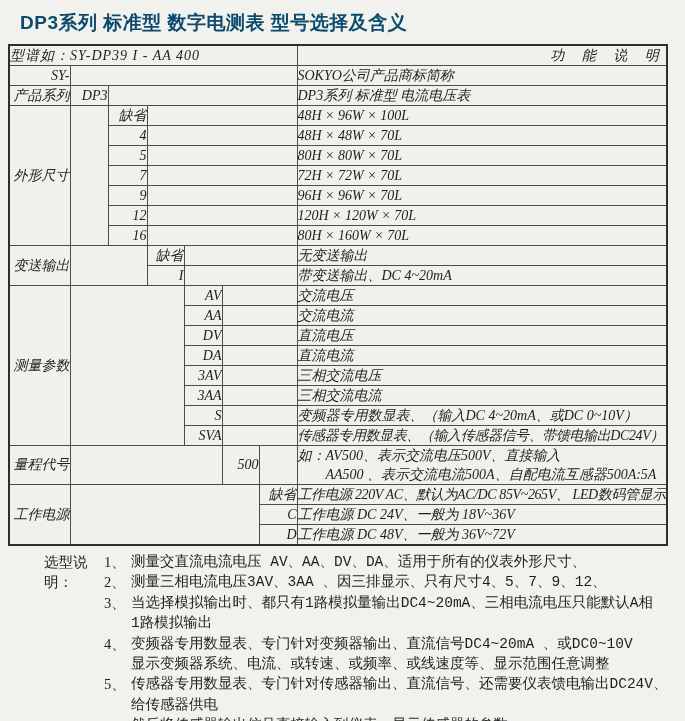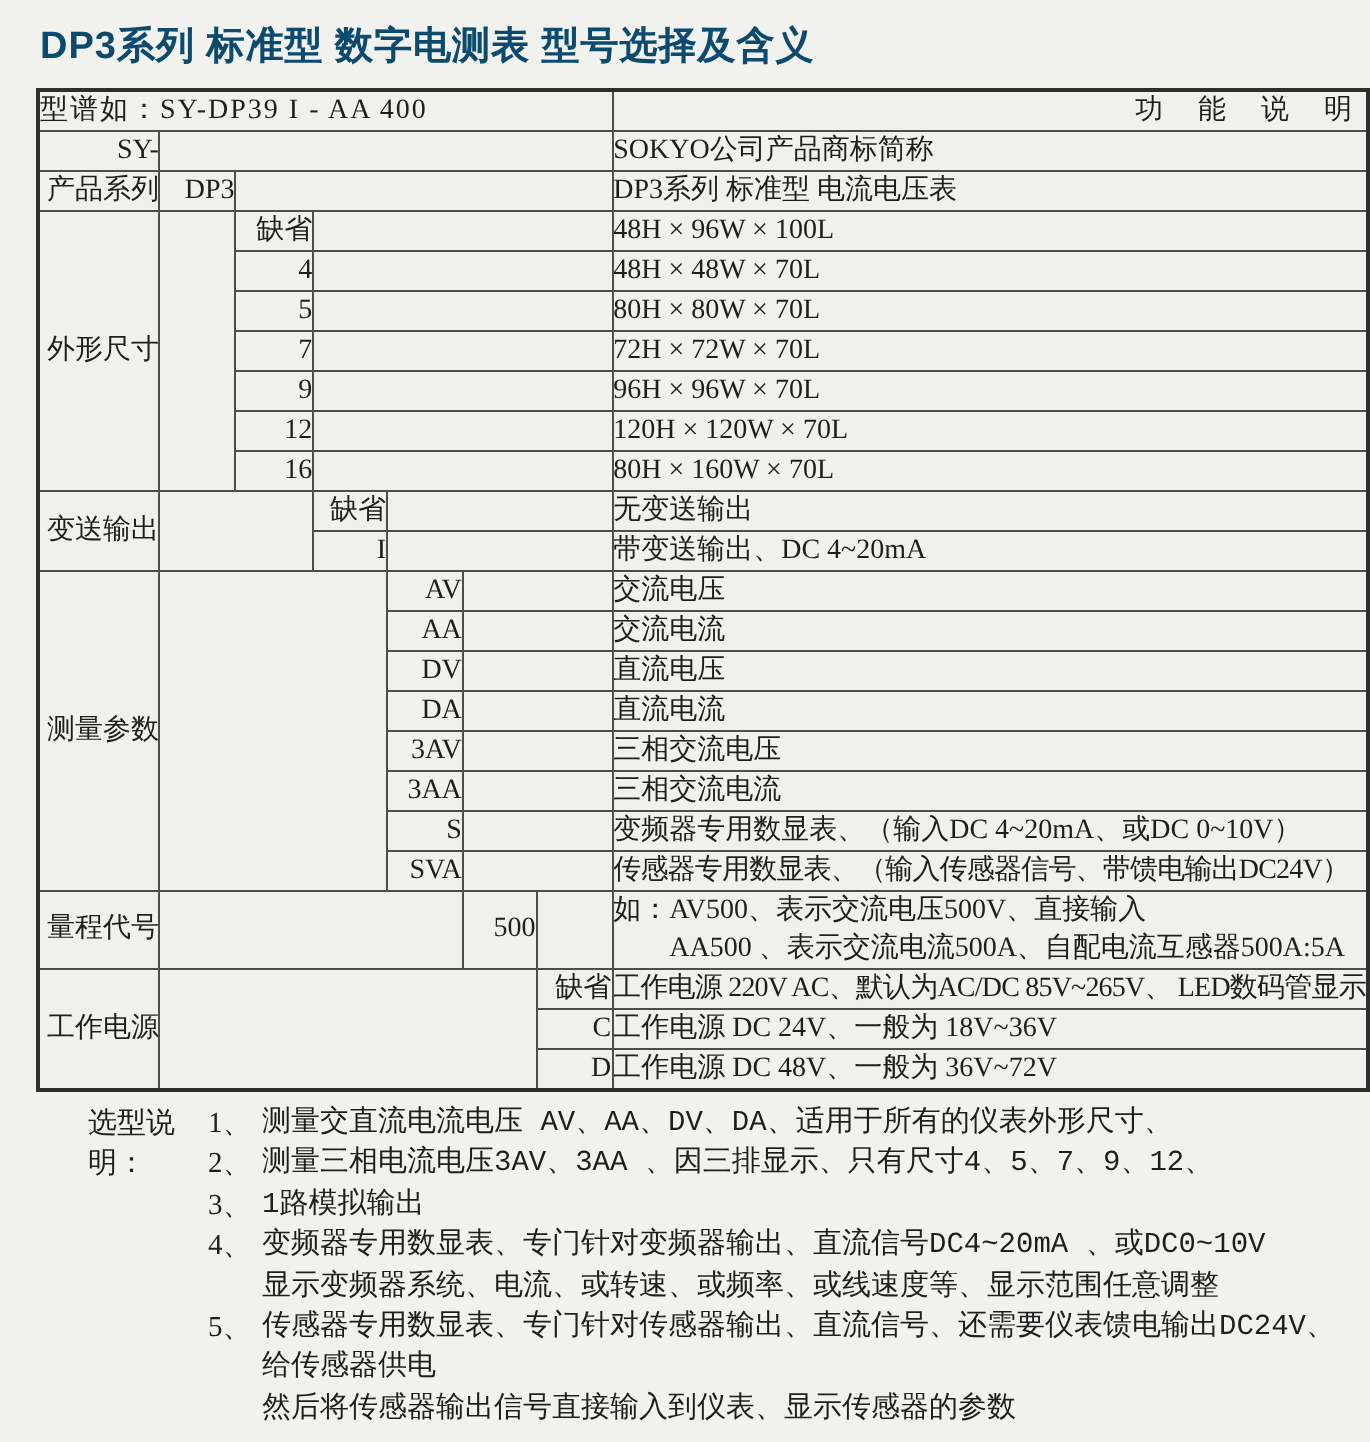--- a/index.html
+++ b/index.html
@@ -1,22 +1,22 @@
 <!DOCTYPE html>
 <html><head>
 <meta charset="utf-8">
 <style>
   html,body{margin:0;padding:0;width:685px;height:721px;overflow:hidden;
     background:#f1f1ed;color:#1e1e1e;
     font-family:"Liberation Serif","DejaVu Serif",serif;}
   .page-title{margin:10px 0 8px 20px;
     font-family:"Liberation Sans","DejaVu Sans",sans-serif;
     font-weight:bold;font-size:19px;letter-spacing:0.5px;color:#0c4a6e;}
-  table.spec{border-collapse:collapse;table-layout:fixed;margin-left:18px;
-    border:2px solid #2e2e2e;}
+  table.spec{border-collapse:collapse;table-layout:fixed;margin-left:8px;
+    border:2px solid #2e2e2e;font-style:italic;}
   table.spec td{border:1px solid #4d4d4d;height:19px;padding:0;
     font-size:14px;line-height:1.1;overflow:hidden;white-space:nowrap;
     vertical-align:middle;background:#f0f0ec;}
   td.g{background:#d9ecc5;}
   td.lb{text-align:right;}
   td.c{text-align:right;}
   td.d{padding-left:7px;}
   td.vtop{vertical-align:top;padding-top:2px;}
   td.hm{padding-left:33px;letter-spacing:1px;white-space:pre;}
   td.hf{text-align:right;letter-spacing:7px;}
@@ -202,20 +202,21 @@
       </div>
       <div class="nitem">
         <span class="nmark">2、</span>
         <div class="nlines">
             <div>测量三相电流电压3AV、3AA 、因三排显示、只有尺寸4、5、7、9、12、</div>
           </div>
       </div>
       <div class="nitem">
         <span class="nmark">3、</span>
         <div class="nlines">
+          <div>当选择模拟输出时、都只有1路模拟量输出DC4~20mA、三相电流电压只能默认A相</div>
           <div>1路模拟输出</div>
         </div>
       </div>
       <div class="nitem">
         <span class="nmark">4、</span>
         <div class="nlines">
           <div>变频器专用数显表、专门针对变频器输出、直流信号DC4~20mA 、或DC0~10V</div>
           <div>显示变频器系统、电流、或转速、或频率、或线速度等、显示范围任意调整</div>
         </div>
       </div>

